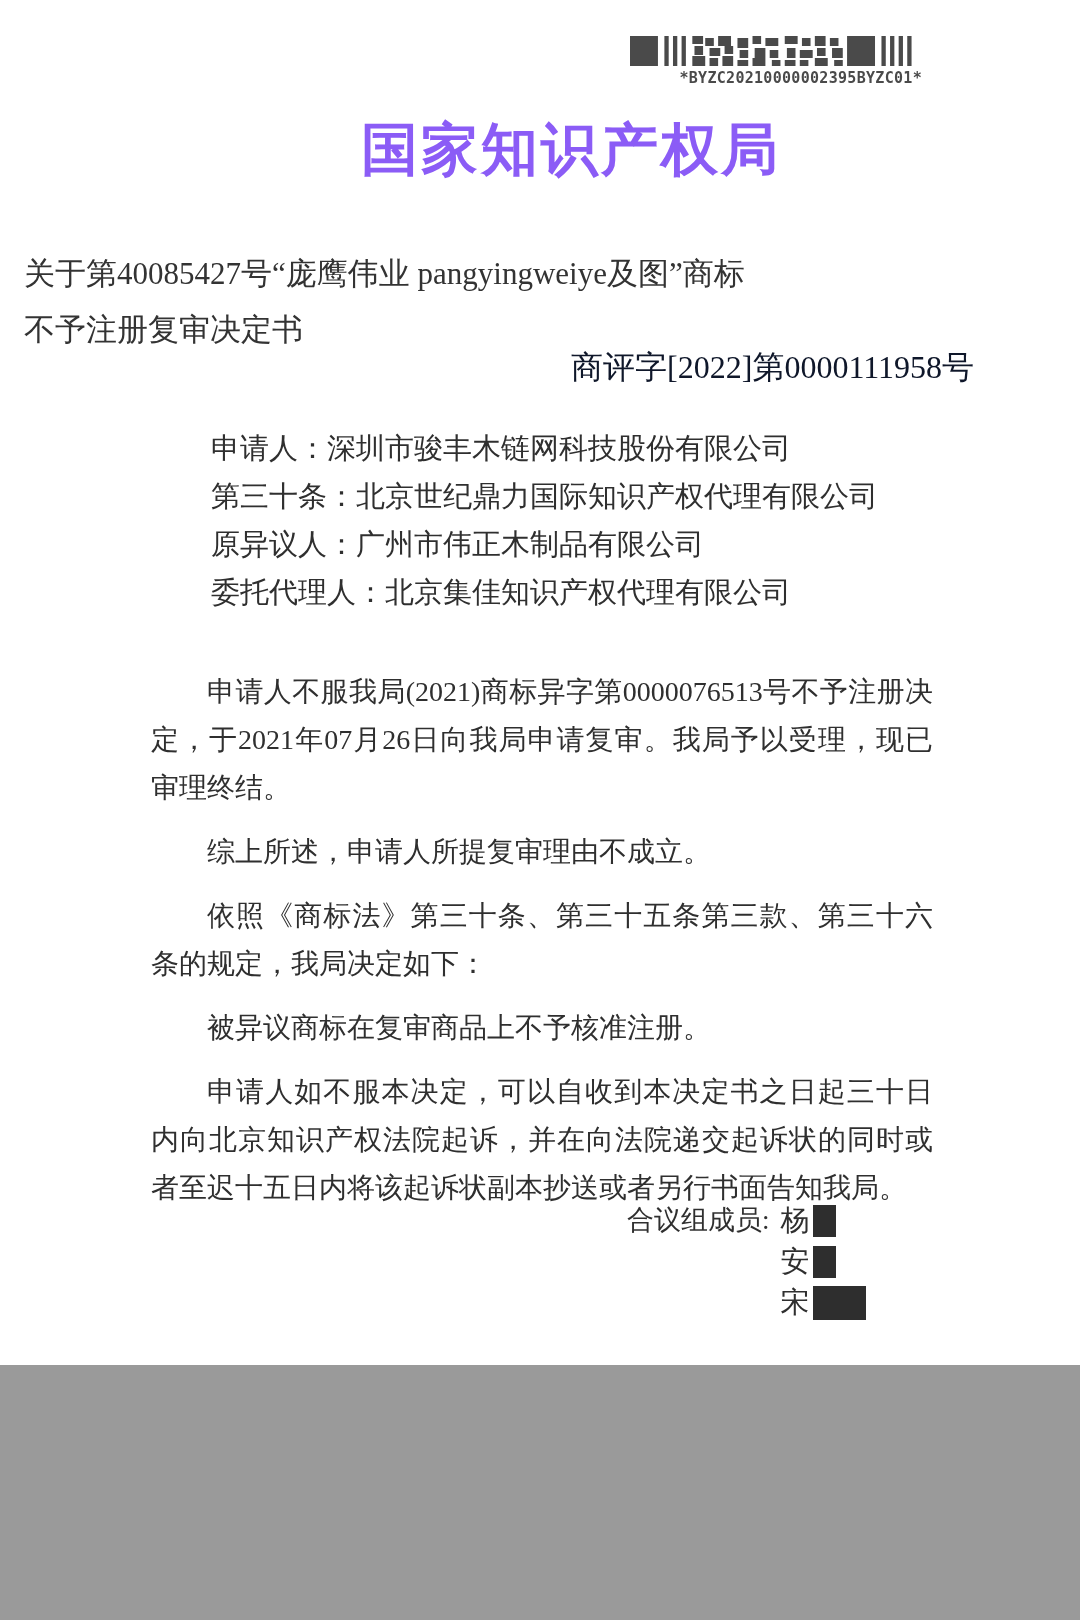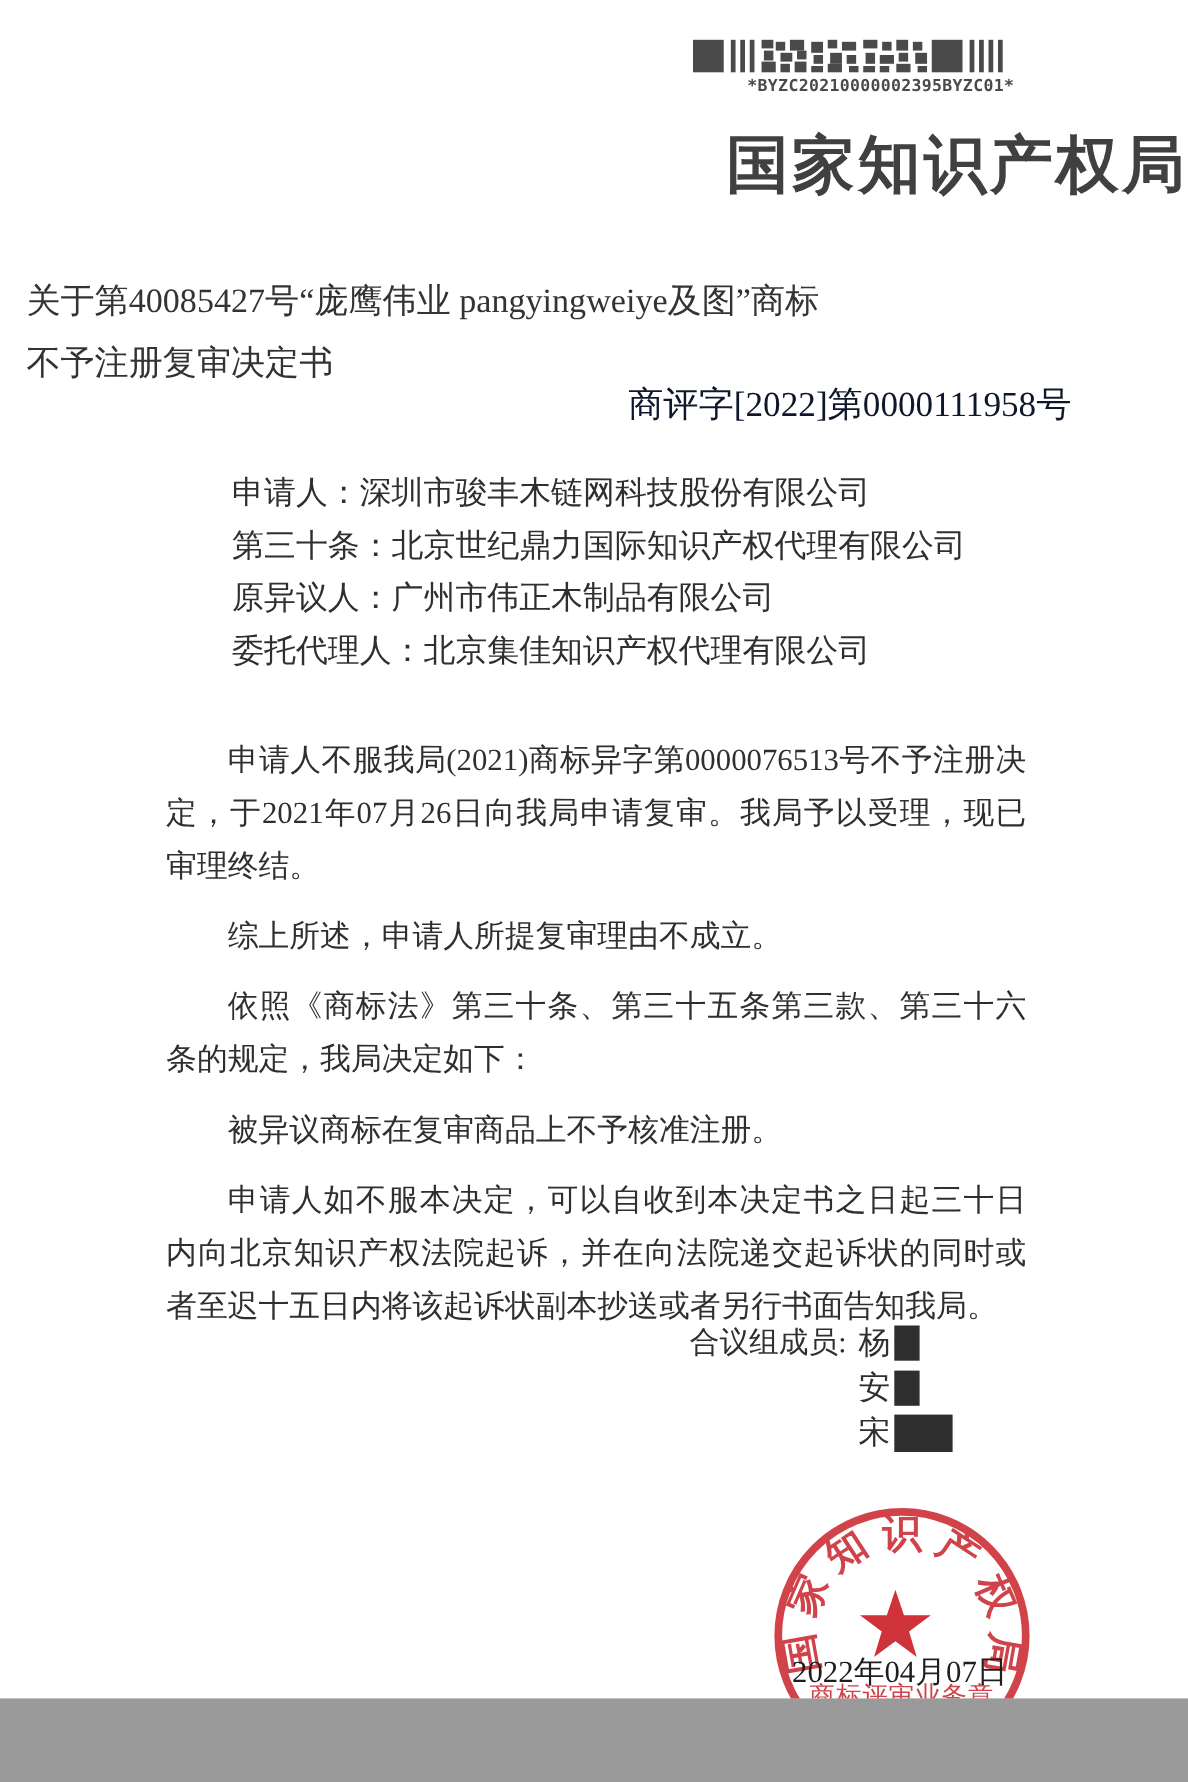--- a/index.html
+++ b/index.html
@@ -1,19 +1,19 @@
 <!DOCTYPE html>
 <html><head>
 <meta charset="utf-8">
 <style>
   html,body { margin:0; padding:0; }
   body { background:#9a9a9a; }
   .page {
     position:relative;
-    width:1080px; height:1544px;
+    width:1080px; height:1365px;
     margin:0 auto;
     background:#ffffff;
     overflow:hidden;
     font-family:"Liberation Serif", serif;
     color:#2f2f2f;
   }
 
   
   .barcode-block { position:absolute; left:630px; top:36px; width:292px; }
   .barcode-svg { display:block; width:288px; height:30px; }
@@ -22,24 +22,24 @@
     margin-top:3px; text-align:right;
     font-family:"DejaVu Sans Mono", monospace;
     font-size:15px; font-weight:bold; letter-spacing:0.3px; color:#4a4a4a;
     white-space:nowrap;
   }
 
   
   .agency-title {
     position:absolute; left:0; top:112px; width:1080px;
     padding-left:62px; box-sizing:border-box;
-    margin:0; text-align:right;
+    margin:0; text-align:center;
     font-family:"Liberation Sans", sans-serif;
     font-size:57px; font-weight:bold; letter-spacing:3px;
-    color:#404040; white-space:nowrap;
+    color:#8b5cf6; white-space:nowrap;
   }
 
   
   .doc-title {
     position:absolute; left:0; top:246px; width:1080px;
     padding-left:24px; box-sizing:border-box;
     text-align:left; font-size:31px; line-height:56px; color:#333;
     white-space:nowrap;
   }
   .doc-number {

